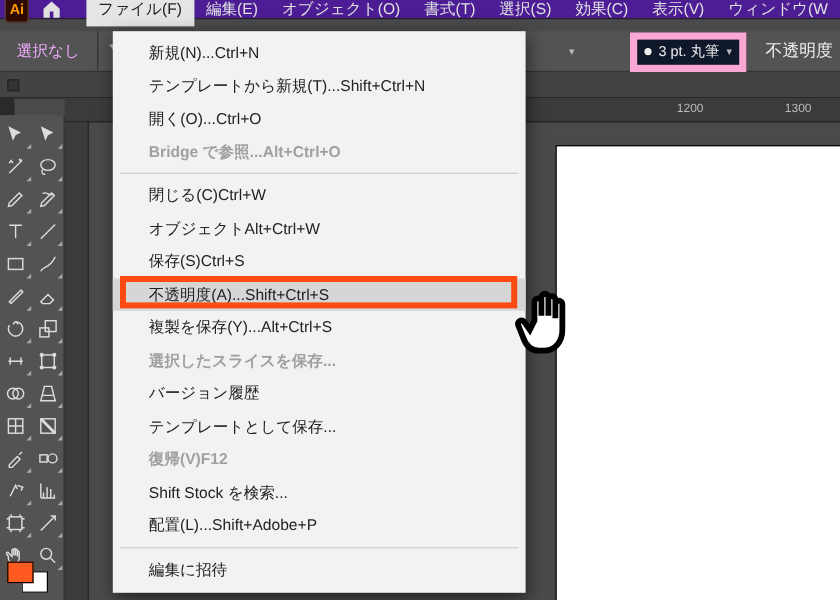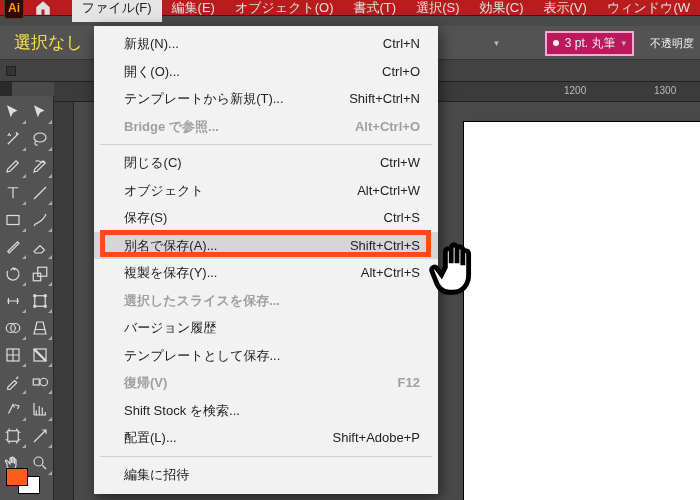--- a/index.html
+++ b/index.html
@@ -1,35 +1,35 @@
 <!DOCTYPE html>
 <html><head>
 <meta charset="utf-8">
 <style>
   * { margin: 0; padding: 0; box-sizing: border-box; font-family: "Meiryo", "MS PGothic", sans-serif; }
   body { background: #4a4a4a; width: 700px; height: 500px; overflow: hidden; position: relative; color: #ccc; font-size: 12px; }
 
   
-  .menubar { position: absolute; top: 0; left: 0; right: 0; height: 16px; background: #b91c1c; display: flex; align-items: center; padding-left: 4px; border-bottom: 1px solid #222; justify-content: flex-end; }
+  .menubar { position: absolute; top: 0; left: 0; right: 0; height: 16px; background: #4c1d95; display: flex; align-items: center; padding-left: 4px; border-bottom: 1px solid #222; justify-content: flex-end; }
   .ai-badge { width: 22px; height: 22px; background: #2e0a02; color: #ff9a00; font-weight: bold; font-size: 12px; display: flex; align-items: center; justify-content: center; border-radius: 3px; margin-right: 8px; border:1px solid #5a3a2a;}
   .home-btn { width: 24px; height: 24px; display:flex; align-items:center; justify-content:center; margin-right:18px; }
   .home-btn svg { width:18px; height:18px; fill:#e0e0e0; }
   .menu-items { display: flex; gap: 0; }
   .menu-item { padding: 5px 10px; color: #e0e0e0; font-size: 13px; white-space: nowrap; }
   .menu-item.open { background: #e5e5e5; color: #222; }
 
   
   .optbar { position: absolute; top: 26px; left: 0; right: 0; height: 34px; background: #535353; display: flex; align-items: center; border-bottom: 1px solid #333; }
-  .sel-label { padding: 0 14px; height: 100%; display:flex; align-items:center; color:#fde047; font-size:17px; border-right:1px solid #333; }
+  .sel-label { padding: 0 14px; height: 100%; display:flex; align-items:center; color:#f0abfc; font-size:13px; border-right:1px solid #333; }
   .sel-chip { width:12px; height:28px; margin-left:8px; display:flex; align-items:center; }
   .opt-right { position:absolute; right:0; top:0; height:34px; display:flex; align-items:center; gap:6px; }
-  .stroke-box { background:#be185d; border:2px solid #f9a8d4; color:#eee; padding:2px 6px; font-size:12px; display:flex; align-items:center; gap:6px;margin-left:40px;}
+  .stroke-box { background:#0f172a; border:6px solid #f9a8d4; color:#eee; padding:2px 6px; font-size:12px; display:flex; align-items:center; gap:6px;margin-left:40px;}
   .stroke-dot { width:6px; height:6px; border-radius:50%; background:#eee;}
   .dd-caret { font-size:9px; color:#bbb;}
-  .opacity-lbl { padding:0 6px 0 10px; font-size:11px; color:#eee;text-align:center;}
+  .opacity-lbl { padding:0 6px 0 10px; font-size:14px; color:#eee;text-align:center;}
 
   
   .swbar { position: absolute; top: 60px; left: 0; right: 0; height: 22px; background: #434343; border-bottom: 1px solid #222; }
   .swbar .sq { position:absolute; top:4px; width:14px; height:14px; border:1px solid #222;}
   
   
   .tabedge { position:absolute; left:0; top:82px; width:12px; height:14px; background:#2a2a2a; }
 
   
   .toolbox { position: absolute; left: 0; top: 96px; width: 54px; bottom: 0; background: #535353; border-right:1px solid #2a2a2a; padding-top:2px; }
@@ -44,21 +44,21 @@
 
   
   .canvas-area { position:absolute; left:54px; top:82px; right:0; bottom:0; background:#4a4a4a; }
   .ruler-h { position:absolute; left:0; right:0; top:0; height:20px; background:#3b3b3b; border-bottom:1px solid #222; color:#bbb; font-size:10px;}
   .ruler-h .tick { position:absolute; top:3px; font-size:10px; color:#bbb;margin-left:40px;}
   .artboard { position:absolute; left:410px; top:40px; width:280px; height:500px; background:#fff; box-shadow:0 0 0 1px #000, 6px 6px 10px rgba(0,0,0,.5);}
   .ruler-v { position:absolute; left:0; top:20px; width:20px; bottom:0; background:#3b3b3b; border-right:1px solid #222;}
 
   
   .dropdown { position:absolute; left:94px; top:26px; width:344px; background:#f2f2f2; color:#222; box-shadow:2px 4px 14px rgba(0,0,0,.55); font-size:13px; padding:4px 0 6px 0; z-index:50;}
-  .dd-item { display:flex; align-items:center; justify-content:space-between; padding:4px 18px 4px 30px; line-height:1.5; white-space:nowrap; }
+  .dd-item { display:flex; align-items:center; justify-content:flex-start; padding:4px 18px 4px 30px; line-height:1.5; white-space:nowrap; }
   .dd-item.disabled { color:#a0a0a0;font-weight:bold; }
   .dd-item .arrow { font-size:11px; color:#555; }
   .dd-sep { height:1px; background:#cfcfcf; margin:4px 6px; }
   .dd-item.highlight { background:#d6d6d6; }
 
   
   .anno-box { position:absolute; border:5px solid #ff4b12; pointer-events:none; z-index:60;}
   .hand { position:absolute; z-index:70; }
   .hand svg { width:62px; height:62px; }
   .hand .palm { fill:#fff; stroke:#000; stroke-width:5; }
@@ -334,46 +334,46 @@
   <div class="ruler-v"></div>
   <div class="artboard"></div>
 </div>
 
 <div class="dropdown">
   <div class="dd-item">
       <span>新規(N)...</span>
       <span>Ctrl+N</span>
     </div>
   <div class="dd-item">
+      <span>テンプレートから新規(T)...</span>
+      <span>Shift+Ctrl+N</span>
+    </div>
+  <div class="dd-item">
       <span>開く(O)...</span>
       <span>Ctrl+O</span>
-    </div>
-  <div class="dd-item">
-      <span>テンプレートから新規(T)...</span>
-      <span>Shift+Ctrl+N</span>
     </div>
   <div class="dd-item disabled">
       <span>Bridge で参照...</span>
       <span>Alt+Ctrl+O</span>
     </div>
   <div class="dd-sep"></div>
   <div class="dd-item">
       <span>閉じる(C)</span>
       <span>Ctrl+W</span>
     </div>
   <div class="dd-item">
       <span>オブジェクト</span>
       <span>Alt+Ctrl+W</span>
     </div>
   <div class="dd-item">
       <span>保存(S)</span>
       <span>Ctrl+S</span>
     </div>
   <div class="dd-item highlight">
-      <span>別名で保存(A)...</span>
+      <span>不透明度(A)...</span>
       <span>Shift+Ctrl+S</span>
     </div>
   <div class="dd-item">
       <span>複製を保存(Y)...</span>
       <span>Alt+Ctrl+S</span>
     </div>
   <div class="dd-item disabled">
       <span>選択したスライスを保存...</span>
       <span></span>
     </div>

